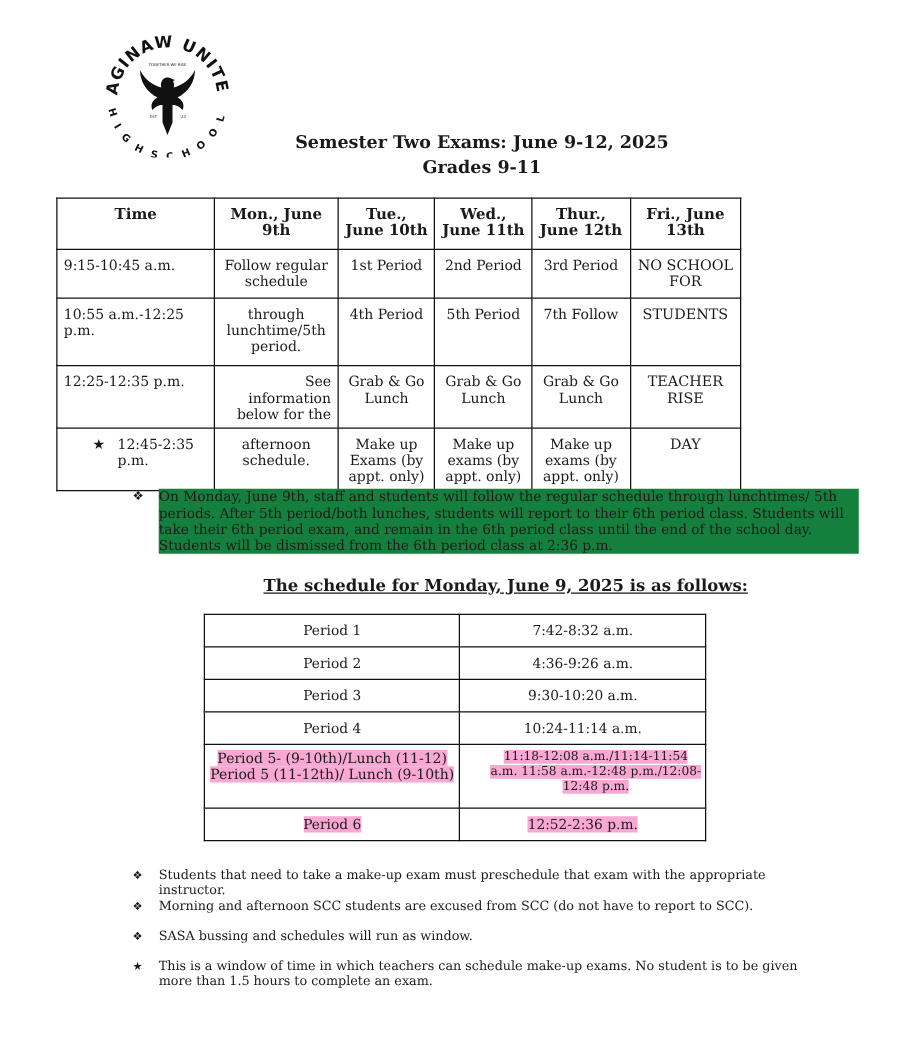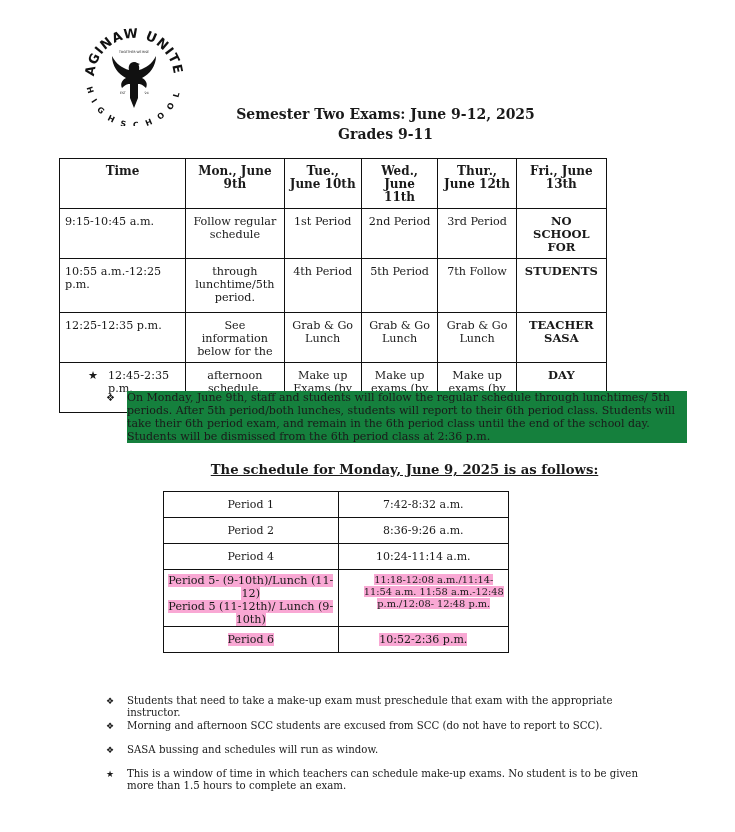--- a/index.html
+++ b/index.html
@@ -3,36 +3,36 @@
 <meta charset="utf-8">
 <style>
   html, body { margin:0; padding:0; background:#ffffff; }
   body { width:735px; height:832px; position:relative; overflow:hidden;
          font-family:"DejaVu Serif","Liberation Serif",serif; color:#1a1a1a; }
   .logo { position:absolute; left:76px; top:22px; width:116px; height:104px; }
   .title { position:absolute; left:13px; width:735px; top:104px; text-align:center;
            font-weight:bold; font-size:14px; line-height:20px; }
   .title div { margin-left:10px; }
   table { border-collapse:collapse; position:absolute; }
-  .main { left:59px; top:158px; width:548px; font-size:11.2px; }
+  .main { left:45px; top:158px; width:548px; font-size:11.2px; }
   .main td, .main th { border:1.3px solid #111; vertical-align:top; padding:6px 5px 4px 5px; line-height:13px; }
   .main th { font-weight:bold; font-size:12px; height:30px; text-align:center; }
   .main td { text-align:center; }
   .main td.time { text-align:left; }
-  .main td.bold { font-weight:bold; font-size:11.5px; }
+  .main td.bold { font-weight:normal; font-size:11.5px; }
   .main tr.r1 td { height:28px; }
   .main tr.r2 td { height:43px; }
   .main tr.r3 td { height:28px; }
   .main tr.r4 td { height:28px; }
   .para { position:absolute; left:106px; top:391px; width:580px; font-size:11px; line-height:13px; }
   .para .bul { position:absolute; left:0; top:0; font-size:10px; }
   .para .txt { position:absolute; left:21px; top:0; width:560px; background:#15803d; }
   .subhead { position:absolute; left:16px; width:735px; top:462px; text-align:center;
              font-weight:bold; font-size:13.2px; text-decoration:underline;margin-left:21px; }
-  .sched { left:163px; top:491px; width:346px; font-size:11px; }
+  .sched { left:163px; top:491px; width:402px; font-size:11px; }
   .sched td { border:1.3px solid #111; text-align:center; vertical-align:middle; height:25px; padding:0 3px; line-height:13px; }
   .sched td.hl span { background:#f9a8d4; }
   .sched tr.tall td { height:46px; vertical-align:top; padding-top:4px; }
   .notes { position:absolute; left:106px; font-size:10.2px; line-height:12px; }
   .notes .bul { position:absolute; left:0; top:0; font-size:9px; }
   .notes .txt { position:absolute; left:21px; top:0; width:540px; }
 </style>
 </head>
 <body>
 
@@ -91,25 +91,25 @@
   <tr class="r2">
     <td class="time">10:55 a.m.-12:25 p.m.</td>
     <td>through lunchtime/5th period.</td>
     <td>4th Period</td>
     <td>5th Period</td>
     <td>7th Follow</td>
     <td class="bold">STUDENTS</td>
   </tr>
   <tr class="r3">
     <td class="time">12:25-12:35 p.m.</td>
-    <td style="text-align:center;">See information below for the</td>
+    <td style="text-align:right;">See information below for the</td>
     <td>Grab &amp; Go Lunch</td>
     <td>Grab &amp; Go Lunch</td>
     <td>Grab &amp; Go Lunch</td>
-    <td class="bold">TEACHER SASA</td>
+    <td class="bold">TEACHER RISE</td>
   </tr>
   <tr class="r4">
     <td class="time" style="padding-left:28px; position:relative;">
       <span style="position:absolute; left:28px; top:6px;">★</span>
       <span style="display:block; padding-left:20px; width:70px;">12:45-2:35 p.m.</span>
     </td>
     <td>afternoon schedule.</td>
     <td>Make up Exams (by appt. only)</td>
     <td>Make up exams (by appt. only)</td>
     <td>Make up exams (by appt. only)</td>
@@ -130,38 +130,42 @@
       <col style="width:205px">
       <col style="width:197px">
     </colgroup>
   <tbody>
       <tr>
     <td>Period 1</td>
     <td>7:42-8:32 a.m.</td>
   </tr>
   <tr>
     <td>Period 2</td>
-    <td>8:36-9:26 a.m.</td>
+    <td>4:36-9:26 a.m.</td>
+  </tr>
+  <tr>
+    <td>Period 3</td>
+    <td>9:30-10:20 a.m.</td>
   </tr>
   <tr>
     <td>Period 4</td>
     <td>10:24-11:14 a.m.</td>
   </tr>
   <tr class="tall">
     <td class="hl" style="font-size:11.2px;">
       <span style="white-space:pre-line;">Period 5- (9-10th)/Lunch (11-12)
 Period 5 (11-12th)/ Lunch (9-10th)</span>
     </td>
     <td class="hl" style="font-size:9.8px; line-height:12px;padding-left:24px;">
       <span>11:18-12:08 a.m./11:14-11:54 a.m. 11:58 a.m.-12:48 p.m./12:08- 12:48 p.m.</span>
     </td>
   </tr>
   <tr>
     <td class="hl"><span>Period 6</span></td>
-    <td class="hl"><span>10:52-2:36 p.m.</span></td>
+    <td class="hl"><span>12:52-2:36 p.m.</span></td>
   </tr>
 </tbody>
   </table>
 
 <div class="notes" style="top:695px;">
   <span class="bul">❖</span>
   <span class="txt">Students that need to take a make-up exam must preschedule that exam with the appropriate instructor.</span>
 </div>
 <div class="notes" style="top:720px;">
   <span class="bul">❖</span>

